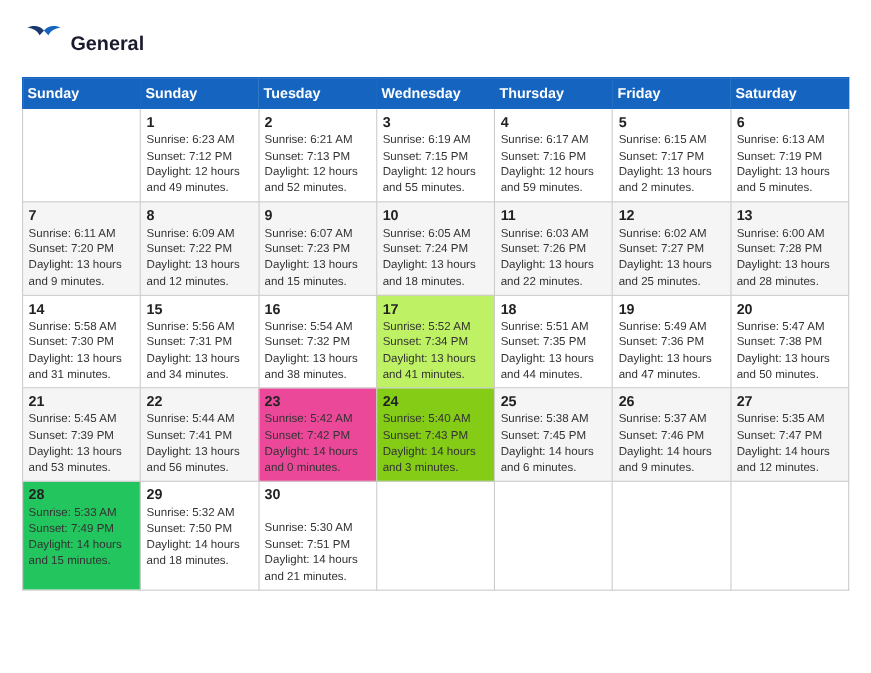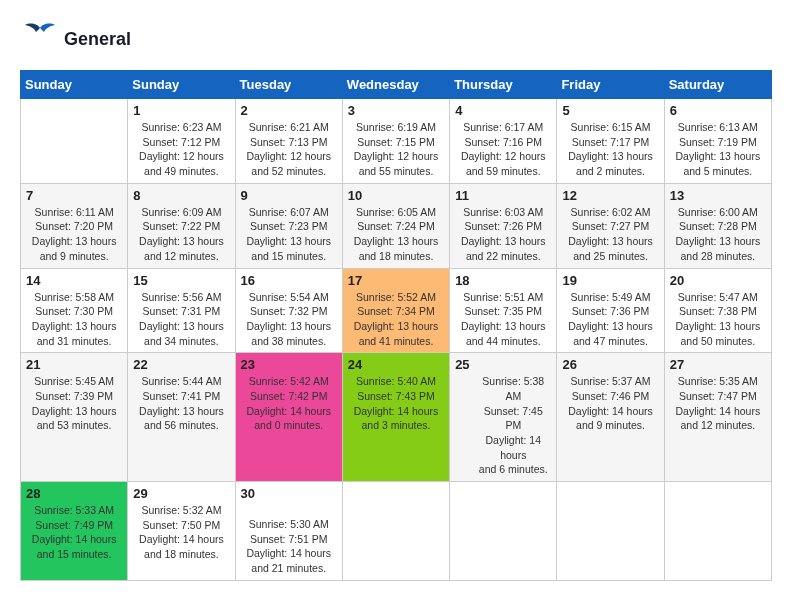--- a/index.html
+++ b/index.html
@@ -60,21 +60,20 @@
       font-size: 13px;
       font-weight: bold;
       color: #222;
       display: block;
       margin-bottom: 2px;
     }
     .day-info {
       color: #333;
       font-size: 10.5px;
       line-height: 1.4;
-      text-align: center;
     }
     .empty-cell {
       background: #fff !important;
     }
     .logo-wrapper {
       display: flex;
       align-items: center;
       gap: 4px;
     }
   </style>
@@ -223,21 +222,21 @@
 Daylight: 13 hours
 and 34 minutes.</div>
         </td>
         <td style="background-color: rgb(255, 255, 255);">
           <span class="day-number">16</span>
           <div class="day-info" style="white-space: pre-line;">Sunrise: 5:54 AM
 Sunset: 7:32 PM
 Daylight: 13 hours
 and 38 minutes.</div>
         </td>
-        <td style="background-color: #fdba74;">
+        <td style="background-color: #bef264;">
           <span class="day-number">17</span>
           <div class="day-info" style="white-space: pre-line;">Sunrise: 5:52 AM
 Sunset: 7:34 PM
 Daylight: 13 hours
 and 41 minutes.</div>
         </td>
         <td style="background-color: rgb(255, 255, 255);">
           <span class="day-number">18</span>
           <div class="day-info" style="white-space: pre-line;">Sunrise: 5:51 AM
 Sunset: 7:35 PM
@@ -283,21 +282,21 @@
         </td>
         <td style="background-color: #84cc16;">
           <span class="day-number">24</span>
           <div class="day-info" style="white-space: pre-line;">Sunrise: 5:40 AM
 Sunset: 7:43 PM
 Daylight: 14 hours
 and 3 minutes.</div>
         </td>
         <td style="background-color: rgb(245, 245, 245);">
           <span class="day-number">25</span>
-          <div class="day-info" style="white-space: pre-line; margin-left: 20px;">Sunrise: 5:38 AM
+          <div class="day-info" style="white-space: pre-line;">Sunrise: 5:38 AM
 Sunset: 7:45 PM
 Daylight: 14 hours
 and 6 minutes.</div>
         </td>
         <td style="background-color: rgb(245, 245, 245);">
           <span class="day-number">26</span>
           <div class="day-info" style="white-space: pre-line;">Sunrise: 5:37 AM
 Sunset: 7:46 PM
 Daylight: 14 hours
 and 9 minutes.</div>

